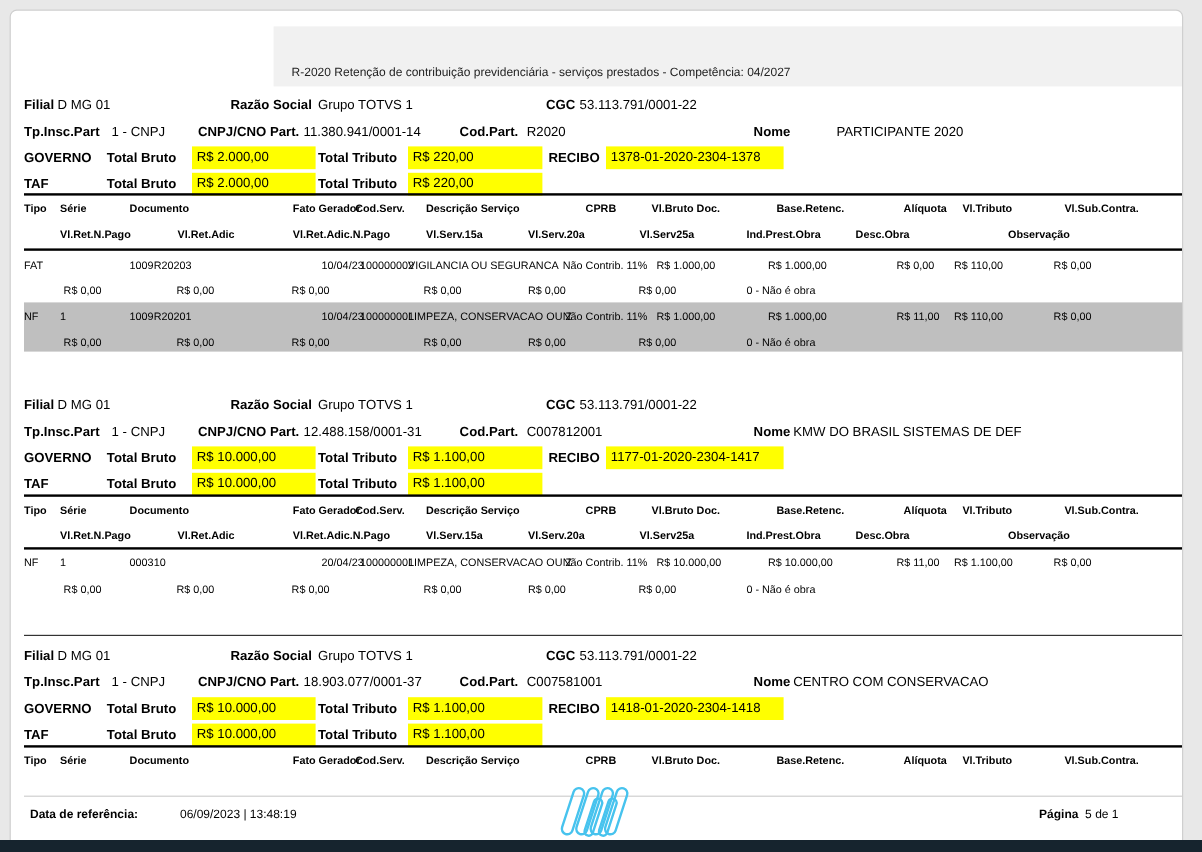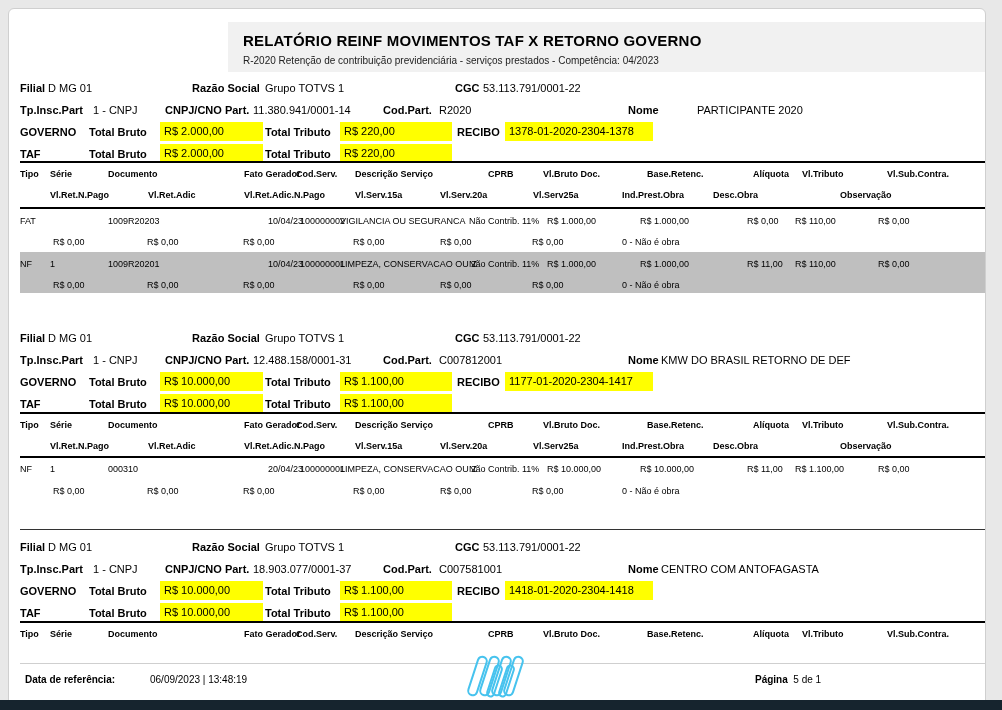--- a/index.html
+++ b/index.html
@@ -23,33 +23,32 @@
   .irow{left:0;width:966px;height:22px;font-size:11px;line-height:14px;}
   .b{font-weight:bold;}
   .hl{background:#ffff00;height:19px;line-height:19px;top:-3px;padding-left:4px;box-sizing:border-box;}
   .trow{left:0;width:966px;height:13px;font-size:9px;line-height:12px;}
   .th{font-weight:bold;}
   .line{left:11px;width:965px;background:#000;height:2px;}
   .line-thin{left:11px;width:965px;background:#333;height:1px;}
   .rowshade{left:11px;width:965px;height:41px;background:#bfbfbf;}
   .f-hair{left:11px;width:965px;height:1px;background:#cfcfcf;}
   .frow{left:0;width:966px;height:16px;font-size:10px;line-height:14px;}
-  .pg-right{left:746px;width:200px;text-align:left;}
+  .pg-right{left:790px;width:200px;text-align:center;}
   .bottom-bar{position:absolute;left:0;top:700px;width:1002px;height:10px;background:#16242e;}
 </style>
 </head>
 <body>
 
 <div class="page">
 
   <div class="band"></div>
 
 
-  <div class="abs title">RELATÓRIO REINF MOVIMENTOS TAF X RETORNO GOVERNO</div>
-  <div class="abs subtitle">R-2020 Retenção de contribuição previdenciária - serviços prestados - Competência: 04/2023</div>
+  <div class="abs subtitle">R-2020 Retenção de contribuição previdenciária - serviços prestados - Competência: 04/2027</div>
 
   <div class="abs irow" style="top:72px">
     <span class="abs b" style="left:11px">Filial</span>
     <span class="abs" style="left:39px">D MG 01</span>
     <span class="abs b" style="left:183px">Razão Social</span>
     <span class="abs" style="left:256px">Grupo TOTVS 1</span>
     <span class="abs b" style="left:446px">CGC</span>
     <span class="abs" style="left:474px">53.113.791/0001-22</span>
   </div>
   <div class="abs irow" style="top:94px">
@@ -170,21 +169,21 @@
     <span class="abs" style="left:474px">53.113.791/0001-22</span>
   </div>
   <div class="abs irow" style="top:344px">
     <span class="abs b" style="left:11px">Tp.Insc.Part</span>
     <span class="abs" style="left:84px">1 - CNPJ</span>
     <span class="abs b" style="left:156px">CNPJ/CNO Part.</span>
     <span class="abs" style="left:244px">12.488.158/0001-31</span>
     <span class="abs b" style="left:374px">Cod.Part.</span>
     <span class="abs" style="left:430px">C007812001</span>
     <span class="abs b" style="left:619px">Nome</span>
-    <span class="abs" style="left:652px">KMW DO BRASIL RETORNO DE DEF</span>
+    <span class="abs" style="left:652px">KMW DO BRASIL SISTEMAS DE DEF</span>
   </div>
   <div class="abs irow" style="top:366px">
     <span class="abs b" style="left:11px">GOVERNO</span>
     <span class="abs b" style="left:80px">Total Bruto</span>
     <span class="abs hl" style="left:151px;width:103px">R$ 10.000,00</span>
     <span class="abs b" style="left:256px">Total Tributo</span>
     <span class="abs hl" style="left:331px;width:112px">R$ 1.100,00</span>
     <span class="abs b" style="left:448px">RECIBO</span>
     <span class="abs hl" style="left:496px;width:148px">1177-01-2020-2304-1417</span>
   </div>
@@ -261,21 +260,21 @@
     <span class="abs" style="left:474px">53.113.791/0001-22</span>
   </div>
   <div class="abs irow" style="top:553px">
     <span class="abs b" style="left:11px">Tp.Insc.Part</span>
     <span class="abs" style="left:84px">1 - CNPJ</span>
     <span class="abs b" style="left:156px">CNPJ/CNO Part.</span>
     <span class="abs" style="left:244px">18.903.077/0001-37</span>
     <span class="abs b" style="left:374px">Cod.Part.</span>
     <span class="abs" style="left:430px">C007581001</span>
     <span class="abs b" style="left:619px">Nome</span>
-    <span class="abs" style="left:652px">CENTRO COM ANTOFAGASTA</span>
+    <span class="abs" style="left:652px">CENTRO COM CONSERVACAO</span>
   </div>
   <div class="abs irow" style="top:575px">
     <span class="abs b" style="left:11px">GOVERNO</span>
     <span class="abs b" style="left:80px">Total Bruto</span>
     <span class="abs hl" style="left:151px;width:103px">R$ 10.000,00</span>
     <span class="abs b" style="left:256px">Total Tributo</span>
     <span class="abs hl" style="left:331px;width:112px">R$ 1.100,00</span>
     <span class="abs b" style="left:448px">RECIBO</span>
     <span class="abs hl" style="left:496px;width:148px">1418-01-2020-2304-1418</span>
   </div>

